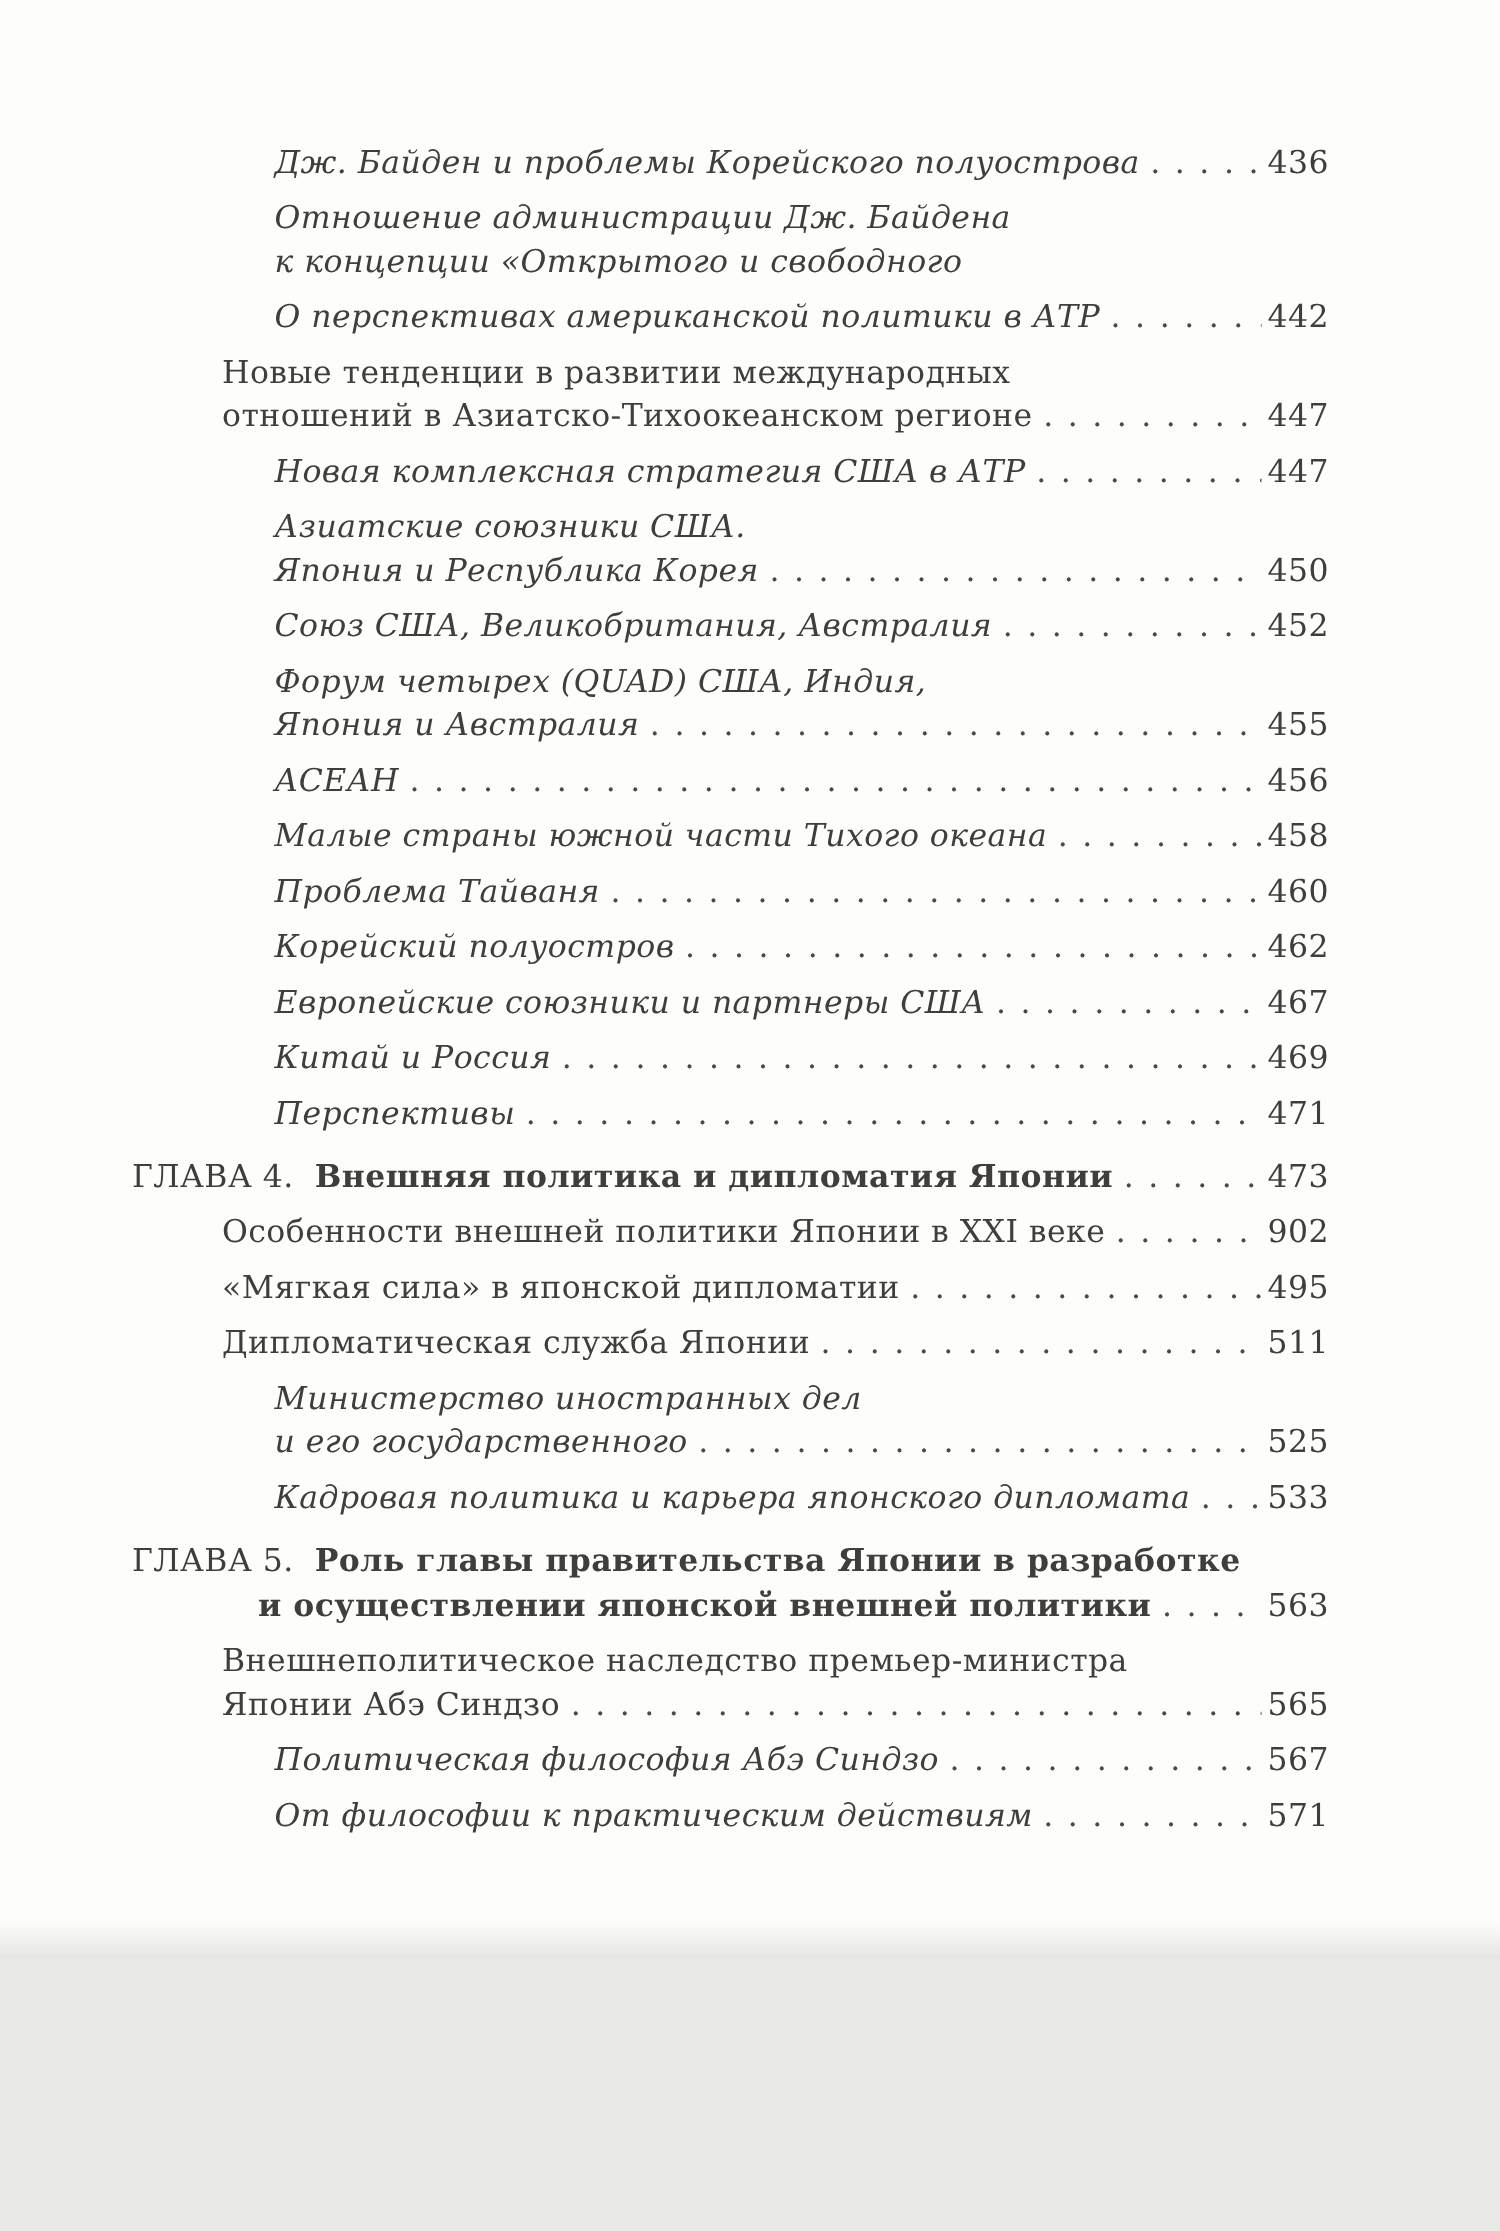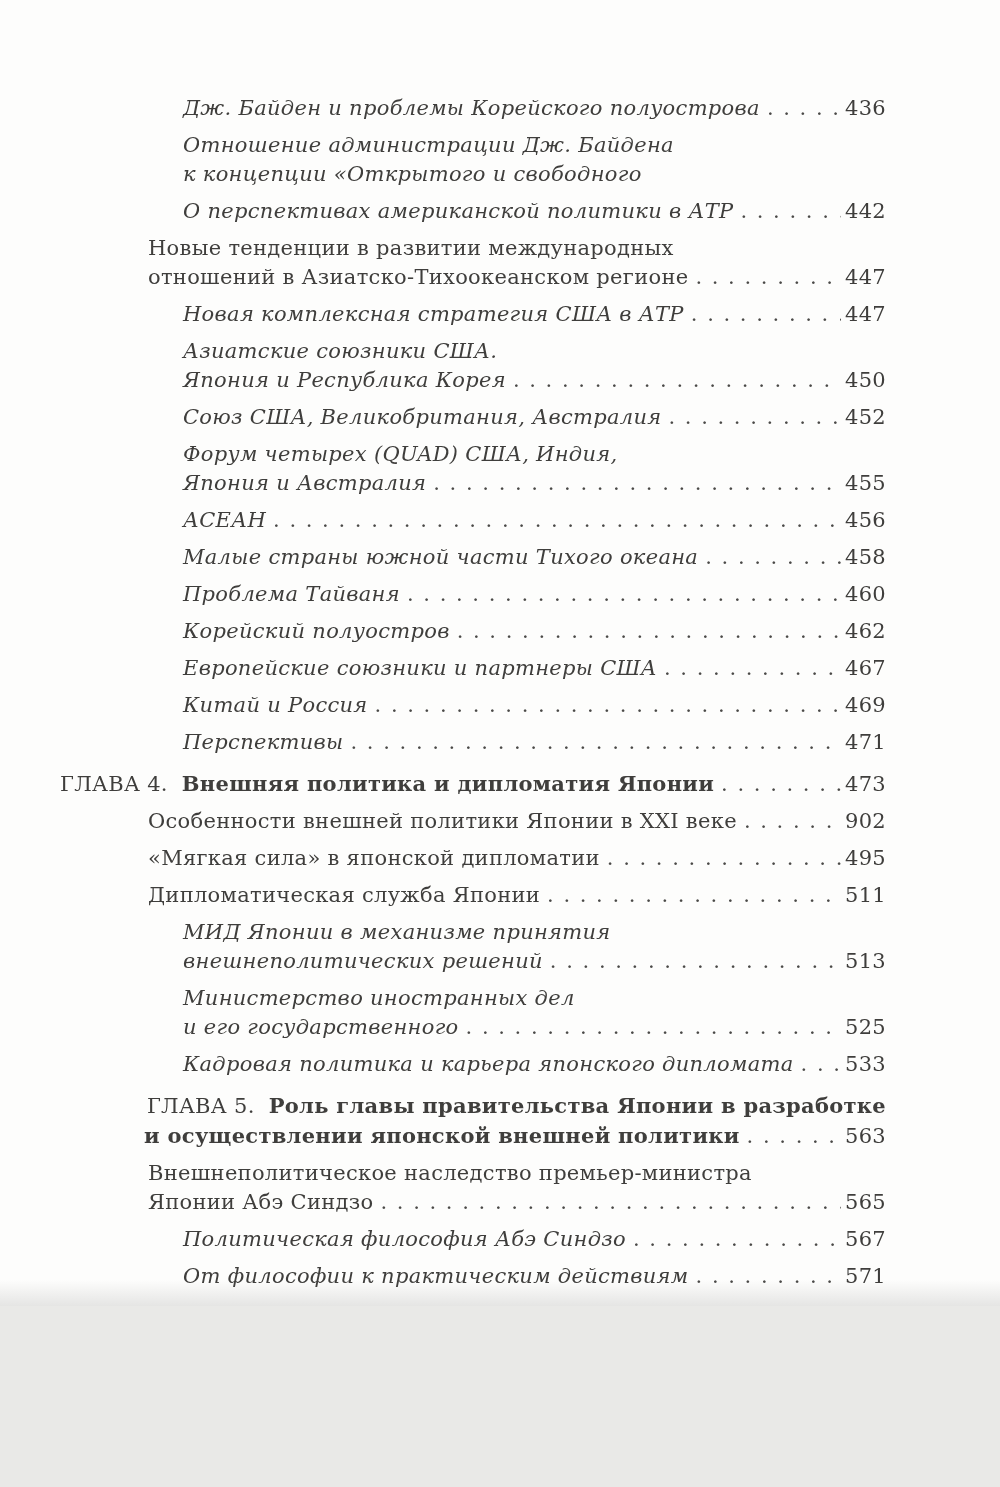--- a/index.html
+++ b/index.html
@@ -28,21 +28,21 @@
   }
   .toc {
     padding: 94px 114px 0 0;
     font-size: 21px;
     line-height: 29px;
     letter-spacing: 0.3px;
   }
   .entry { margin-bottom: 8px; }
   .entry.sub     { margin-left: 183px; }
   .entry.section { margin-left: 148px; }
-  .entry.chapter { margin-left: 60px; margin-top: 12px; text-align: right; }
+  .entry.chapter { margin-left: 88px; margin-top: 12px; }
   .entry.italic .txt { font-style: italic; }
   .entry.chapter .txt { font-weight: bold; }
   .chapter-label {
     font-weight: normal;
     padding-right: 14px;
     white-space: nowrap;
   }
   .entry.chapter .line.cont { padding-left: 84px; }
   .line { display: block; }
   .line.last {
@@ -209,28 +209,20 @@
         </div>
       </div>
       <div class="entry section">
         <div class="line last">
           <span class="txt">Дипломатическая служба Японии</span>
           <span class="leader"></span>
           <span class="pg">511</span>
         </div>
       </div>
       <div class="entry sub italic">
-        <div class="line"><span class="txt">МИД Японии в механизме принятия</span></div>
-        <div class="line last cont">
-          <span class="txt">внешнеполитических решений</span>
-          <span class="leader"></span>
-          <span class="pg">513</span>
-        </div>
-      </div>
-      <div class="entry sub italic">
         <div class="line"><span class="txt">Министерство иностранных дел</span></div>
         <div class="line last cont">
           <span class="txt">и его государственного</span>
           <span class="leader"></span>
           <span class="pg">525</span>
         </div>
       </div>
       <div class="entry sub italic">
         <div class="line last">
           <span class="txt">Кадровая политика и карьера японского дипломата</span>

